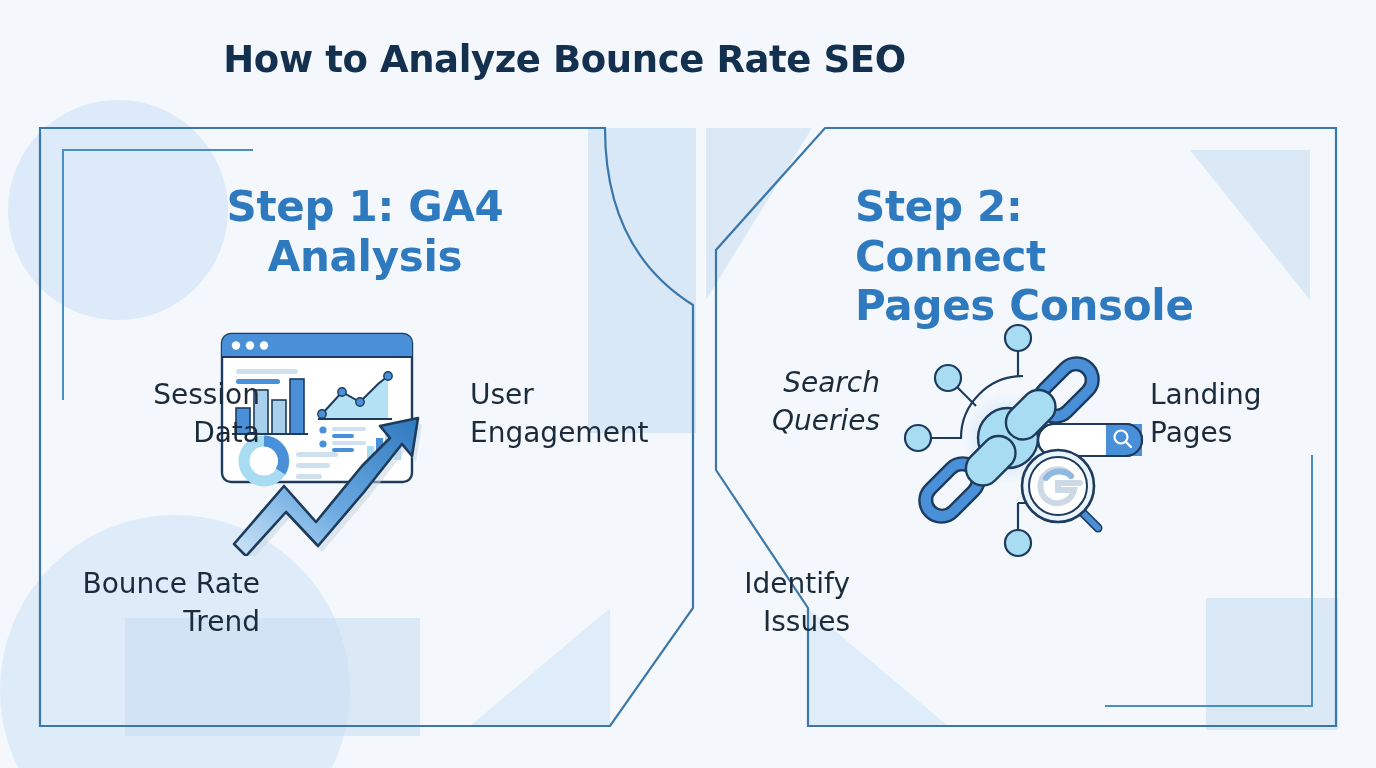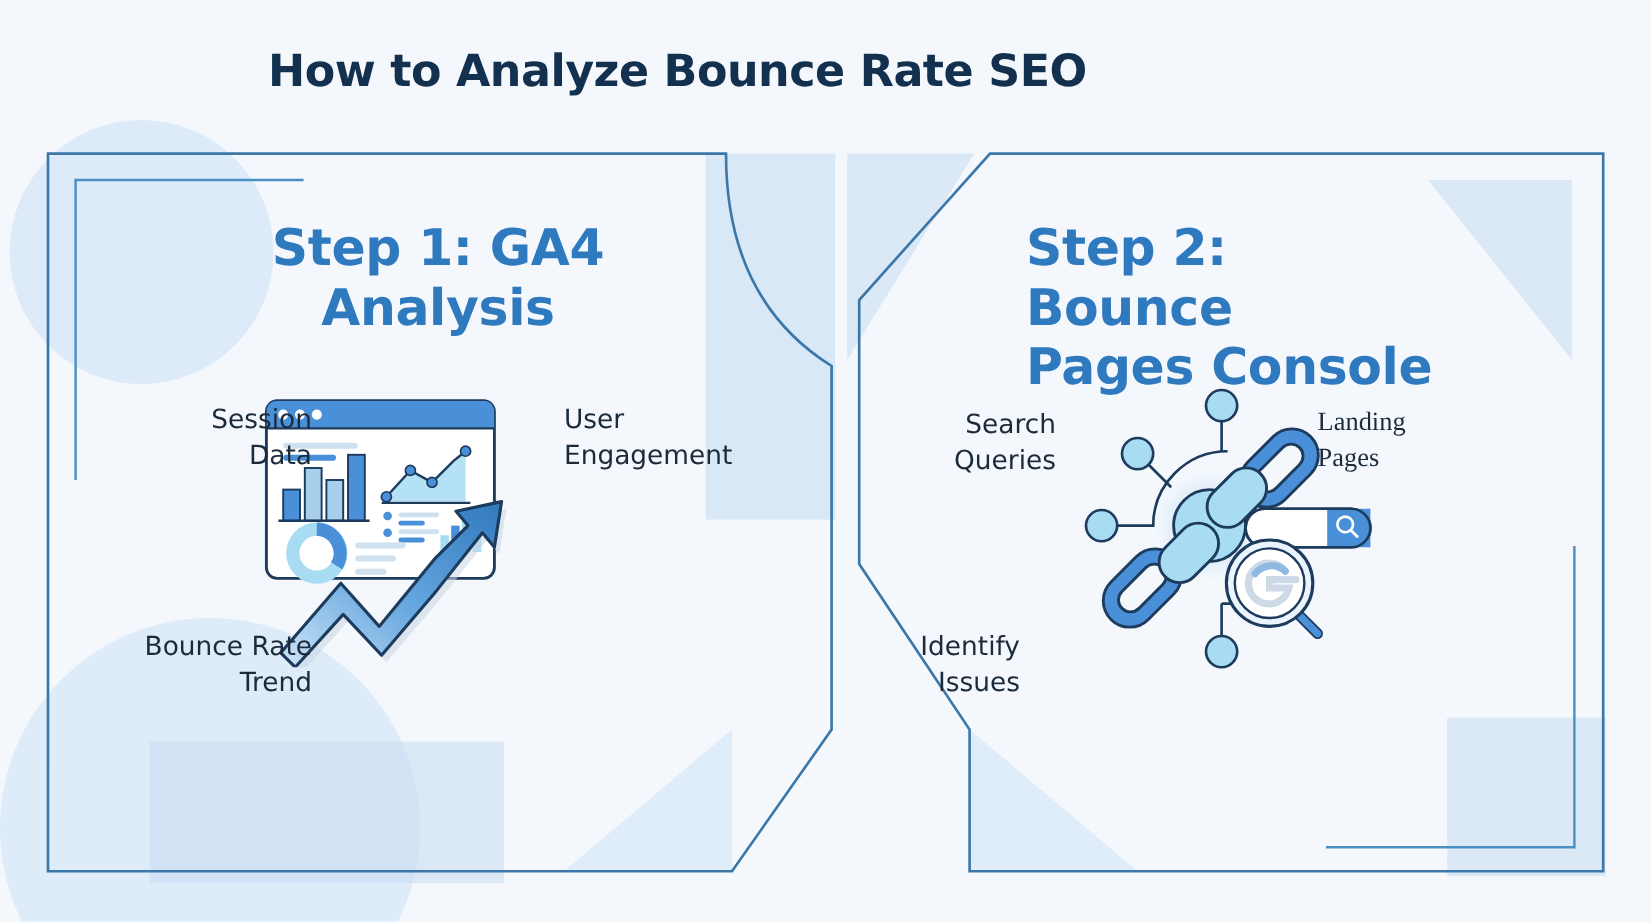--- a/index.html
+++ b/index.html
@@ -25,31 +25,31 @@
   .step-head {
     position:absolute;
     font-size:42px; font-weight:700; letter-spacing:-0.3px;
     color:#2f79be; line-height:1.18;
   }
   #head1 { left:130px; top:182px; width:470px; text-align:center; }
   #head2 { left:855px; top:182px; width:340px; text-align:left; }
 
   .lbl {
     position:absolute;
-    font-size:22px; color:#1c2b3a; line-height:1.35;
+    font-size:28px; color:#1c2b3a; line-height:1.35;margin-top:40px;
   }
   .lbl.r { text-align:right; }
   .lbl.l { text-align:left; }
 
   #lbl-session     { left:30px;   top:336px;  width:230px; }
   #lbl-engagement  { left:470px;  top:336px;  width:200px; }
   #lbl-bounce      { left:20px;   top:525px;  width:240px; }
   #lbl-conversion  { left:470px;  top:525px;  width:200px; }
-  #lbl-queries     { left:690px;  top:340px;  width:190px; }
-  #lbl-landing     { left:1098px; top:336px;  width:190px;font-family:Liberation Serif, serif; }
+  #lbl-queries     { left:690px;  top:324px;  width:190px;font-style:italic; }
+  #lbl-landing     { left:1150px; top:336px;  width:190px; }
   #lbl-identify    { left:660px;  top:525px;  width:190px; }
   #lbl-ctr         { left:1120px; top:525px;  width:230px; }
 
   .illus { position:absolute; }
   #illus-left  { left:212px; top:326px; }
   #illus-right { left:890px; top:318px; }
 </style>
 </head>
 <body>
 
@@ -76,21 +76,21 @@
 
     <path d="M825 128 L1336 128 L1336 726 L808 726 L808 608 L716 470 L716 250 L825 128 Z" fill="none" stroke="#3b77a8" stroke-width="2.2"></path>
 
     <path d="M1105 455 L1312 455 L1312 706 L1105 706" fill="none" stroke="#4a8fc4" stroke-width="2" stroke-linejoin="miter" opacity="0"></path>
     <path d="M1312 455 L1312 706 L1105 706" fill="none" stroke="#4a8fc4" stroke-width="2"></path>
   </svg>
 
   <div class="page-title">How to Analyze Bounce Rate SEO</div>
 
   <div class="step-head" id="head1">Step 1: GA4 Analysis</div>
-  <div class="step-head" id="head2"><span>Step 2: Bounce</span><br><span>Pages Console</span></div>
+  <div class="step-head" id="head2"><span>Step 2: Connect</span><br><span>Pages Console</span></div>
 
   <svg class="illus" id="illus-left" width="300" height="230" viewBox="0 0 300 230">
     <defs>
       <linearGradient id="arrowGrad" x1="0" y1="1" x2="1" y2="0">
         <stop offset="0%" stop-color="#cfe6f8"></stop>
         <stop offset="45%" stop-color="#6aa9e0"></stop>
         <stop offset="100%" stop-color="#2f79be"></stop>
       </linearGradient>
       <clipPath id="winClip">
         <rect x="10" y="8" width="190" height="148" rx="9"></rect>

